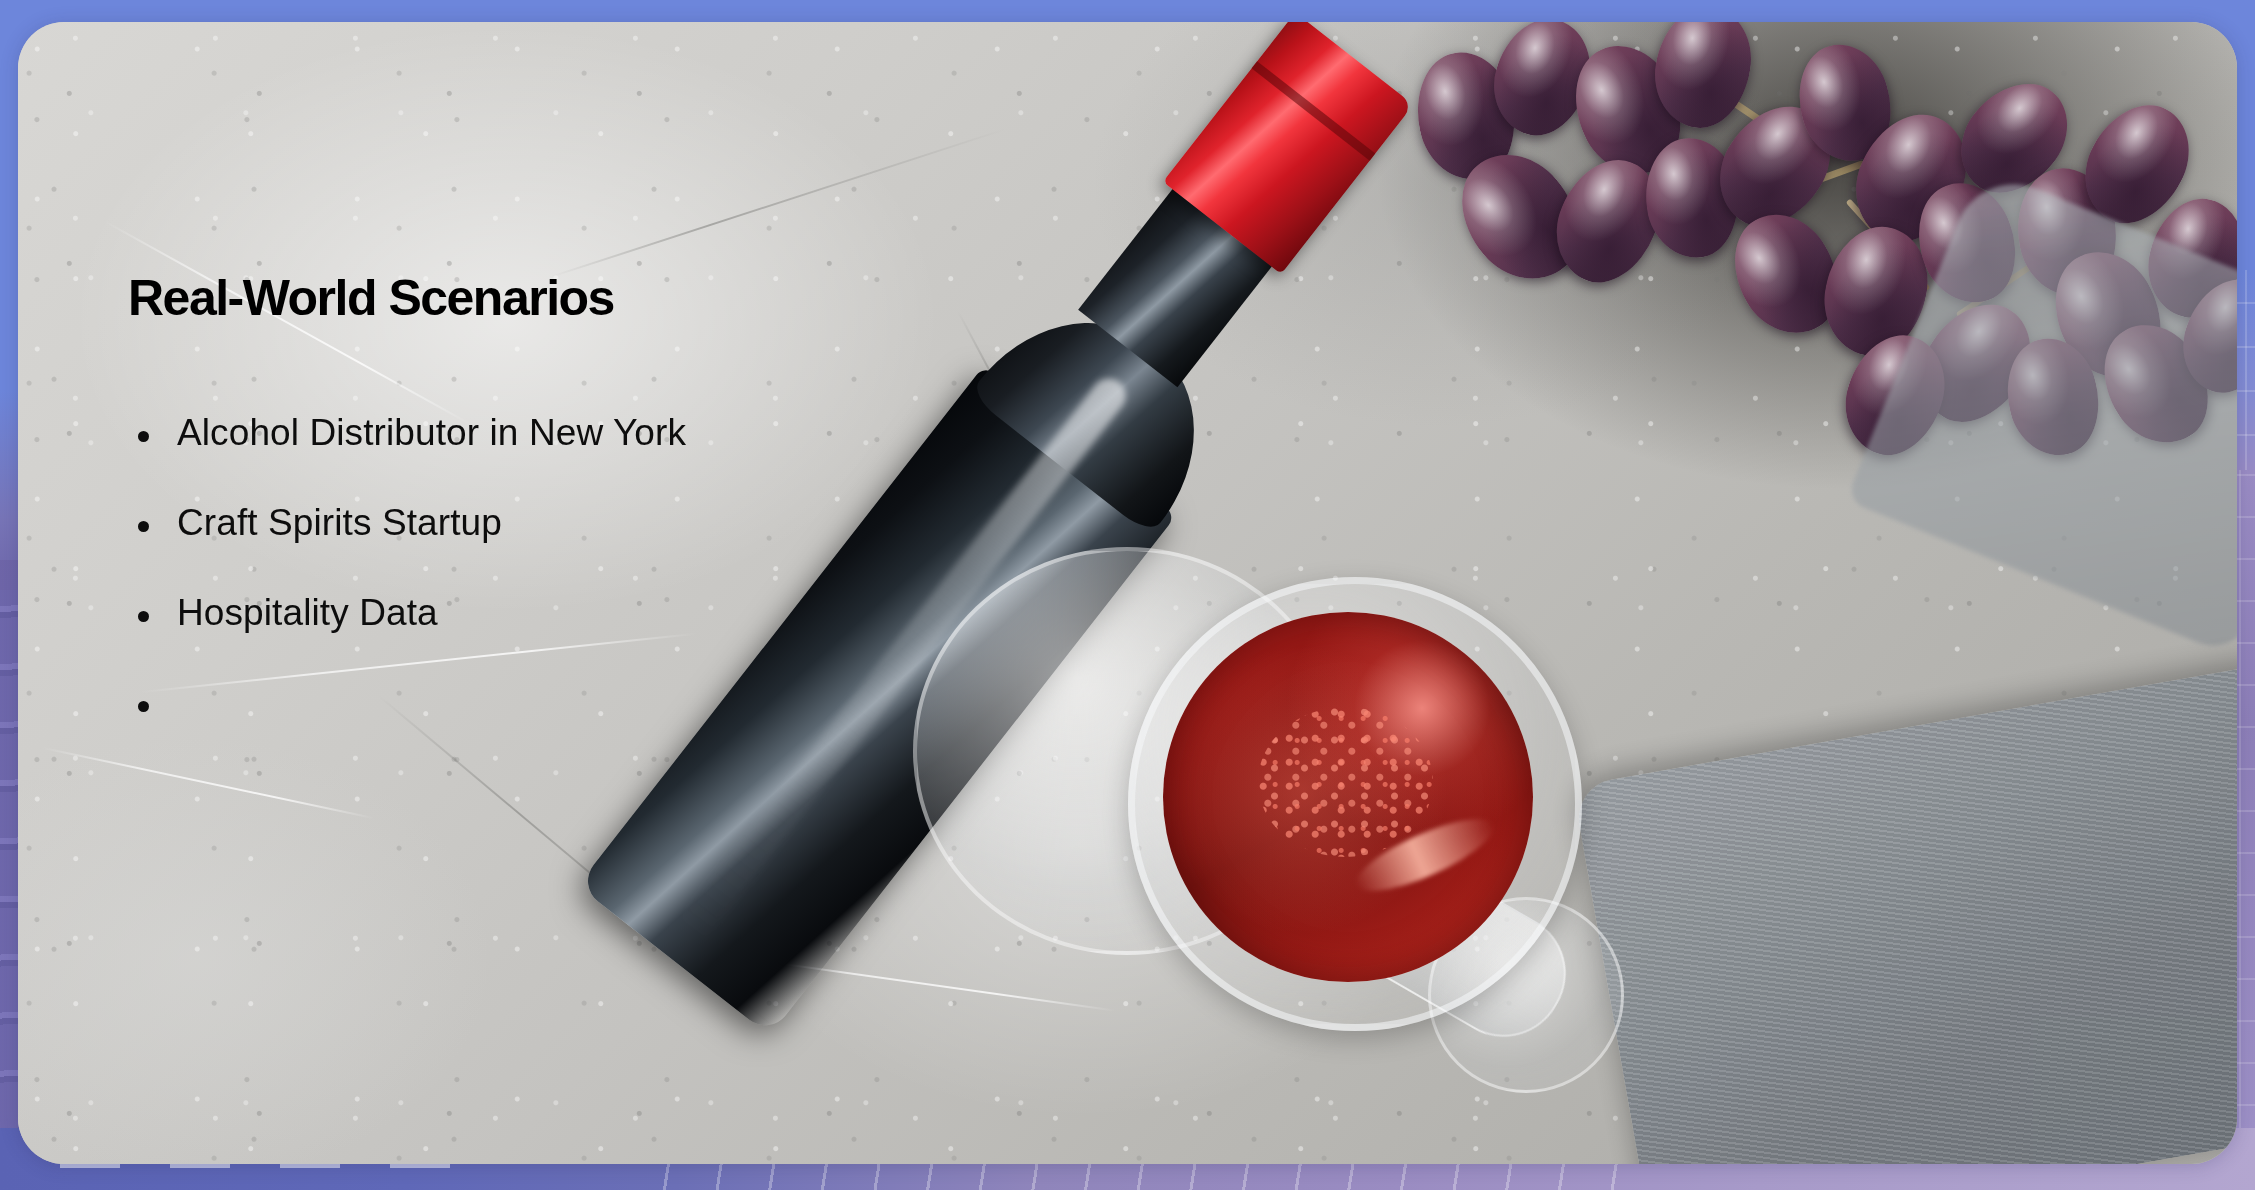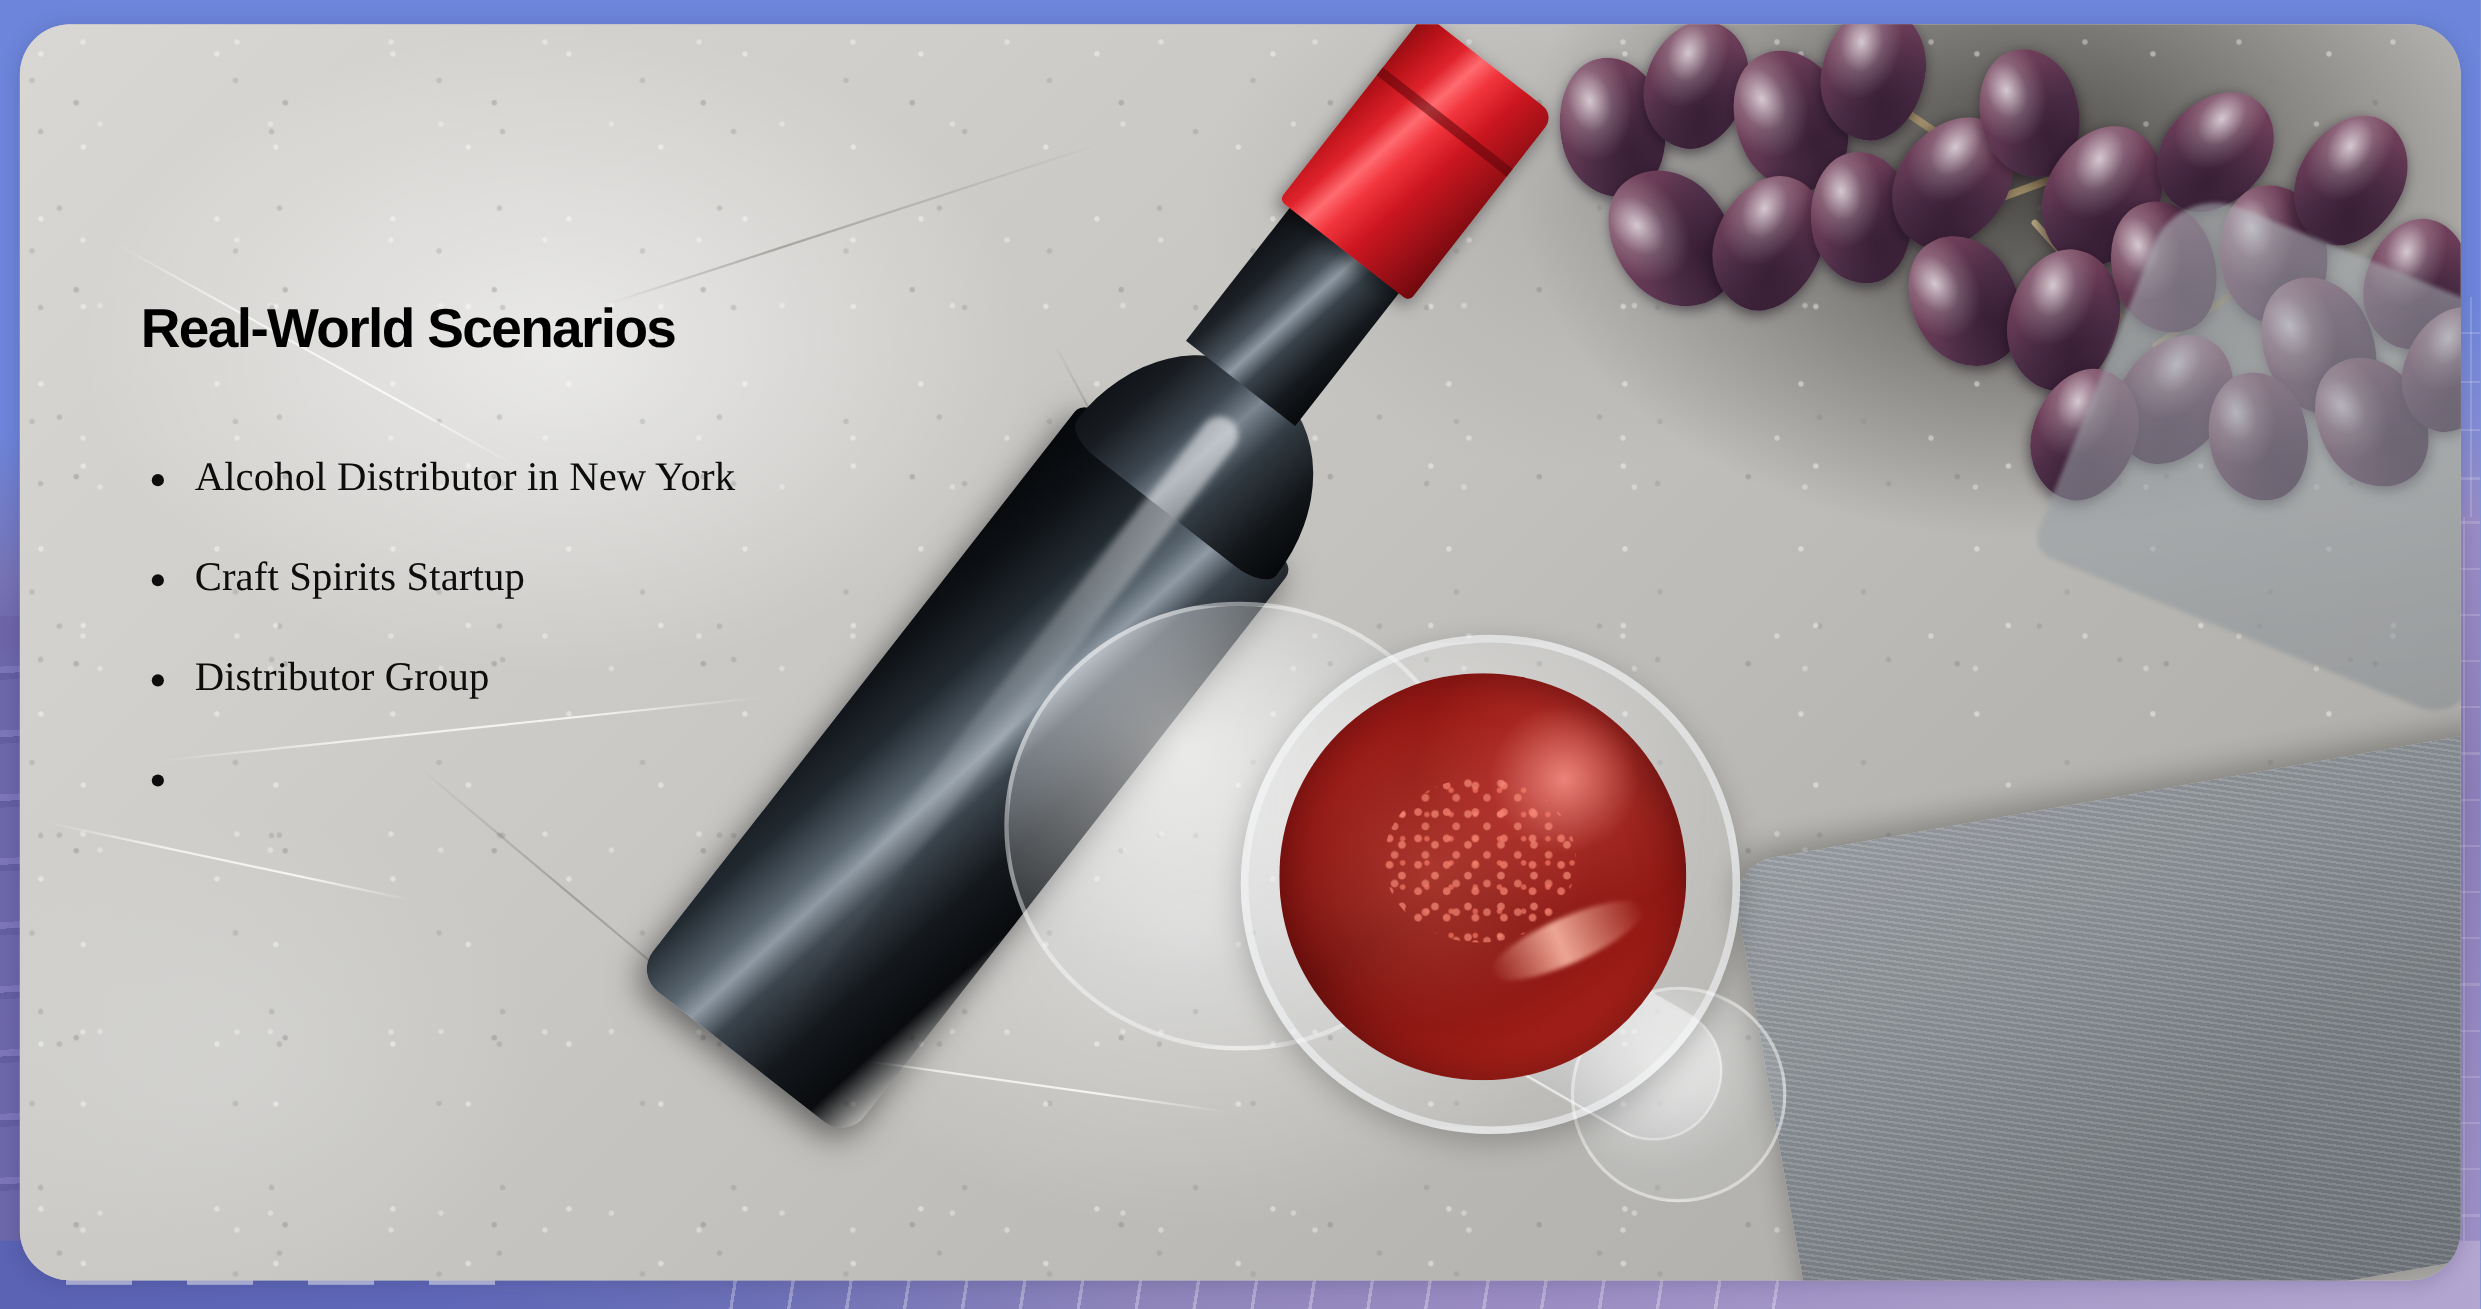--- a/index.html
+++ b/index.html
@@ -448,21 +448,21 @@
   .bullet-item:last-child { margin-bottom: 0; }
   .bullet-dot {
     flex: 0 0 auto;
     width: 11px;
     height: 11px;
     border-radius: 50%;
     background: #0d0d0d;
     margin-right: 28px;
     margin-top: 19px;
   }
-  .bullet-text { display: block; font-family: Liberation Serif, serif; }
+  .bullet-text { display: block; }
 </style>
 </head>
 <body>
 
 <div class="slide-frame">
 
   <div class="deco-stripes-left-2"></div>
   <div class="deco-stripes-left"></div>
   <div class="deco-bricks-right-top"></div>
   <div class="deco-bricks-right"></div>
@@ -547,21 +547,21 @@
         <li class="bullet-item">
           <span class="bullet-dot"></span>
           <span class="bullet-text">Alcohol Distributor in New York</span>
         </li>
         <li class="bullet-item">
           <span class="bullet-dot"></span>
           <span class="bullet-text">Craft Spirits Startup</span>
         </li>
         <li class="bullet-item">
           <span class="bullet-dot"></span>
-          <span class="bullet-text">Distributor Group</span>
+          <span class="bullet-text">Hospitality Data</span>
         </li>
         <li class="bullet-item">
           <span class="bullet-dot"></span>
         </li>
       </ul>
     </div>
 
   </div>
 </div>
 

